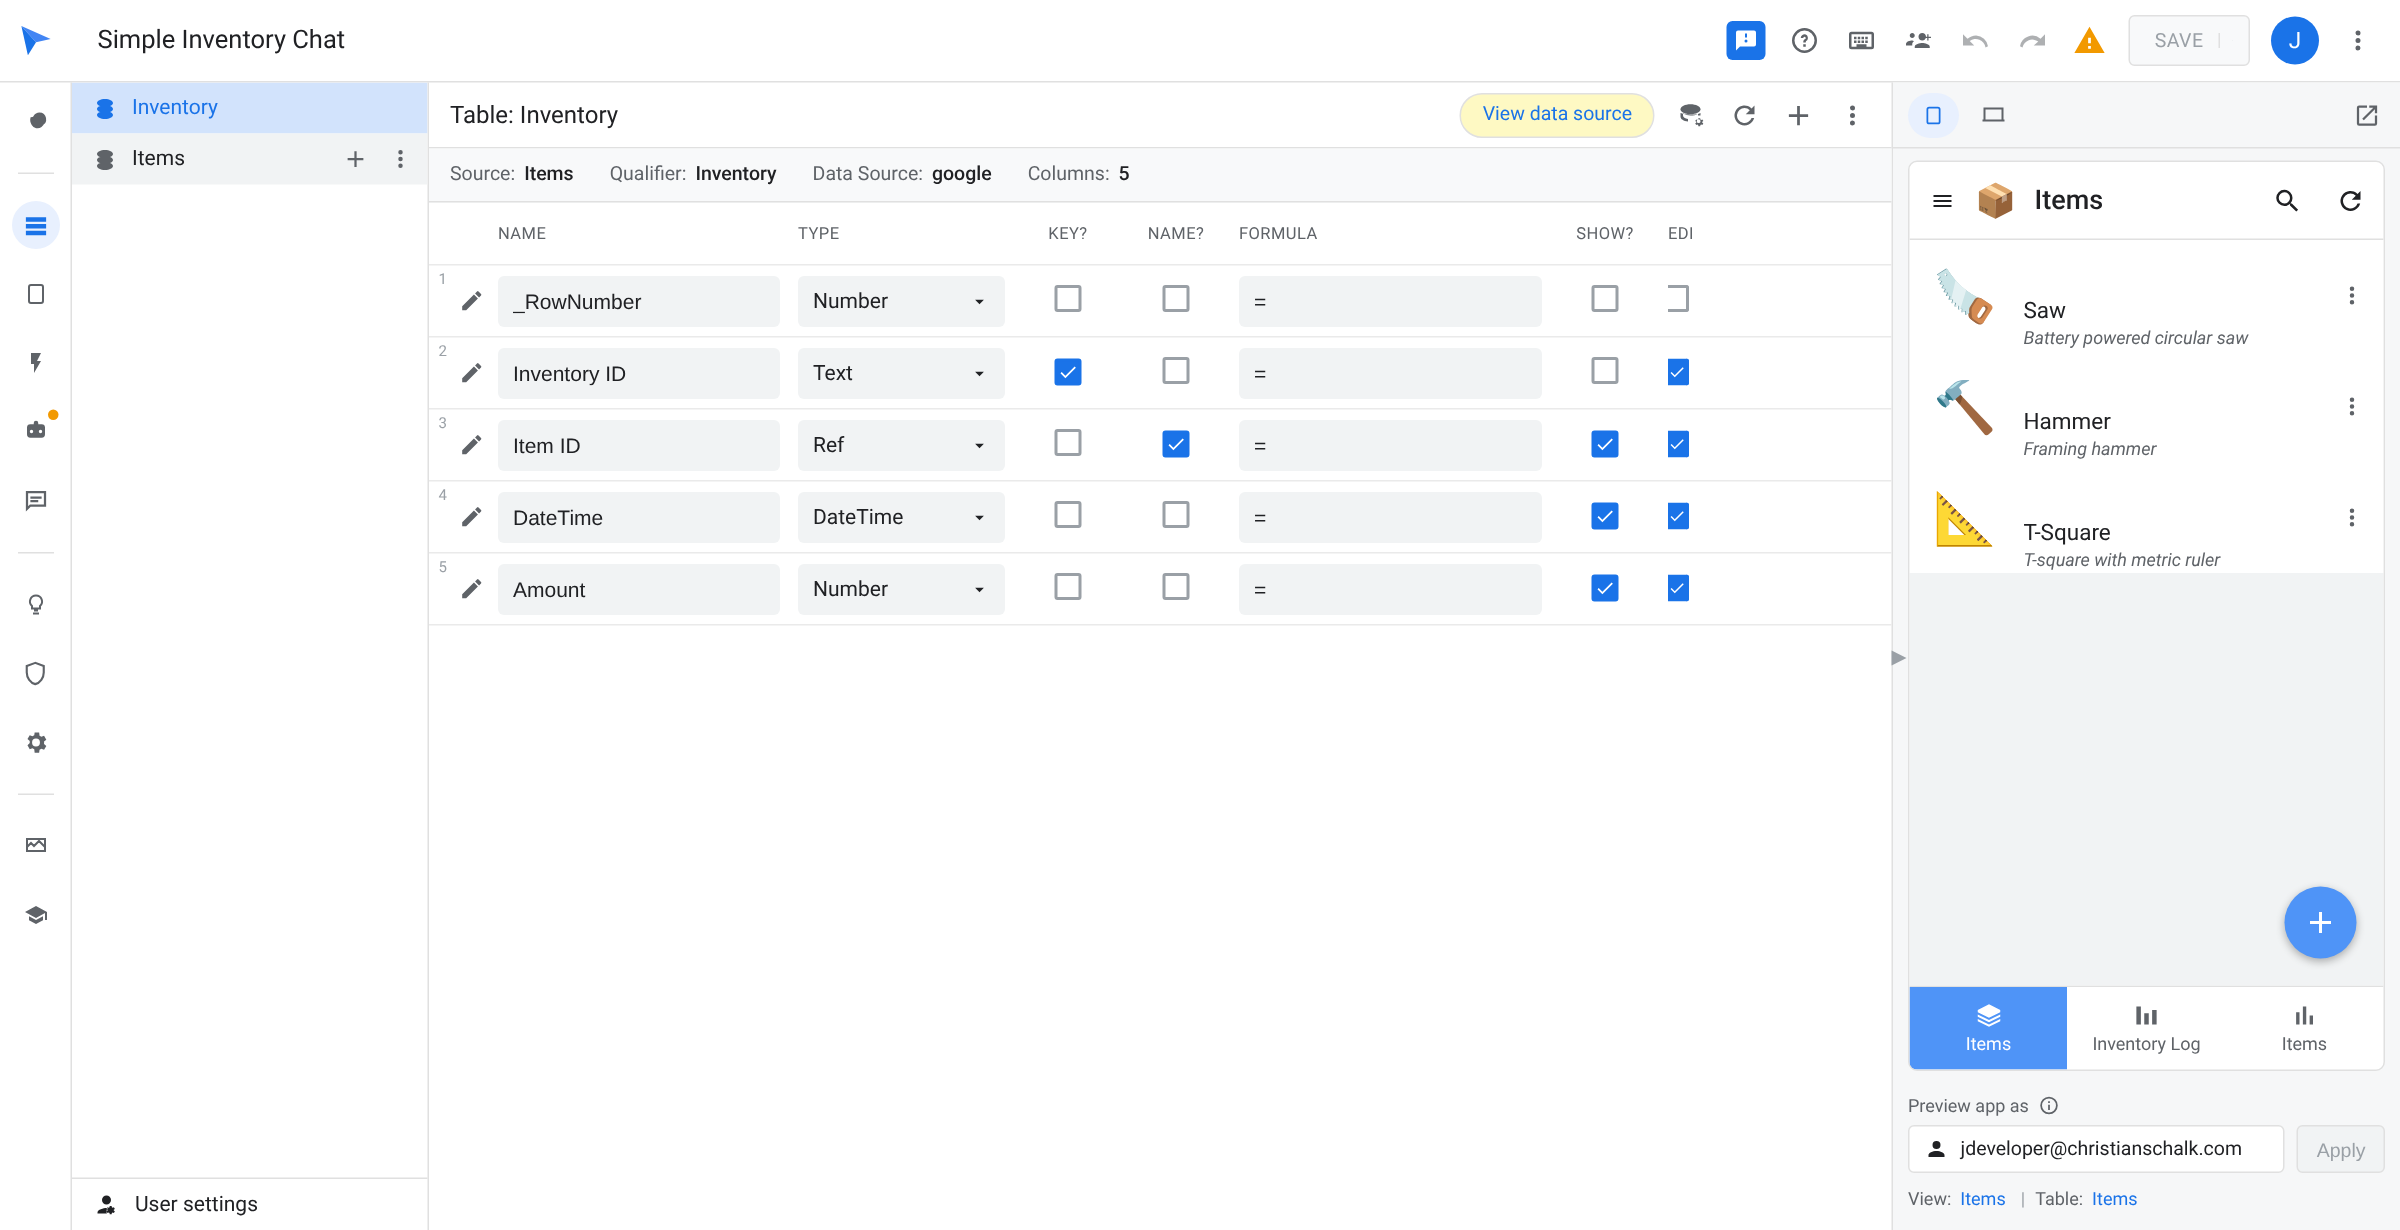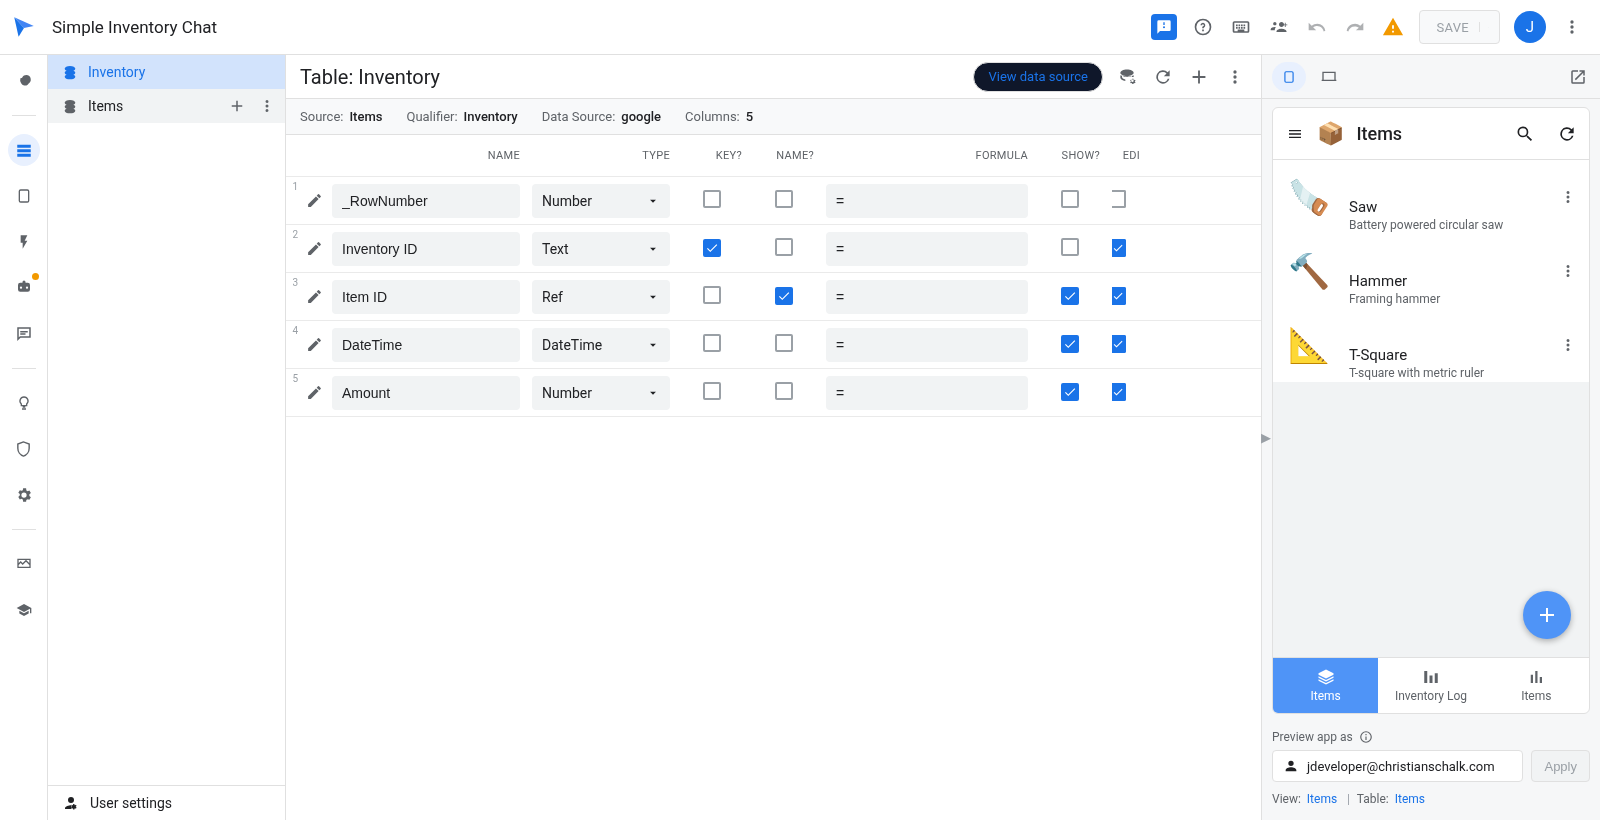--- a/index.html
+++ b/index.html
@@ -15,21 +15,21 @@
     --g-text:#202124;
     --rail-w:48px;
     --side-w:238px;
     --preview-w:338px;
   }
   *{box-sizing:border-box;}
   html,body{margin:0;padding:0;height:100%;font-family:"Google Sans",Roboto,Arial,sans-serif;color:var(--g-text);font-size:13px;background:#fff;}
   svg{display:block;}
 
   
-  .topbar{height:55px;border-bottom:1px solid var(--g-border);display:flex;align-items:center;padding:0 16px 0 10px;gap:0;}
+  .topbar{height:55px;border-bottom:1px solid var(--g-border);display:flex;align-items:center;padding:0 16px 0 10px;gap:13px;}
   .logo{width:28px;height:28px;margin-right:14px;display:flex;align-items:center;justify-content:center;}
   .app-title{font-size:17px;color:var(--g-text);flex-shrink:0;}
   .topbar-spacer{flex:1;}
   .topbar-icons{display:flex;align-items:center;gap:14px;}
   .ticon{width:24px;height:24px;color:var(--g-grey);display:flex;align-items:center;justify-content:center;border-radius:4px;cursor:pointer;}
   .ticon.blue-box{background:#1a73e8;color:#fff;border-radius:4px;width:26px;height:26px;}
   .ticon.warn{color:var(--g-orange);}
   .save-btn{height:34px;padding:0 10px 0 16px;border:1px solid var(--g-border);border-radius:4px;background:#f8f9fa;color:#9aa0a6;display:flex;align-items:center;gap:10px;font-size:13px;letter-spacing:.3px;cursor:default;}
   .save-btn .chev{width:10px;height:10px;border-left:1px solid var(--g-border);padding-left:8px;display:flex;align-items:center;}
   .avatar{width:32px;height:32px;border-radius:50%;background:#1a73e8;color:#fff;display:flex;align-items:center;justify-content:center;font-size:15px;}
@@ -56,29 +56,29 @@
   .side-row .db{color:#5f6368;}
   .side-row .row-spacer{flex:1;}
   .side-row .ract{width:20px;height:20px;color:var(--g-grey);display:flex;align-items:center;justify-content:center;}
   .side-options{border-top:1px solid var(--g-border);}
   .side-options-head{height:32px;display:flex;align-items:center;justify-content:space-between;padding:0 12px;font-size:11px;color:var(--g-grey);letter-spacing:.3px;cursor:pointer;}
   .side-options-row{height:34px;display:flex;align-items:center;gap:10px;padding:0 14px;font-size:14px;color:var(--g-text);cursor:pointer;}
 
   
   .main{flex:1;min-width:0;display:flex;flex-direction:column;border-right:1px solid var(--g-border);}
   .main-head{height:44px;border-bottom:1px solid var(--g-border);display:flex;align-items:center;padding:0 14px;gap:12px;}
-  .main-title{font-size:20px;}
+  .main-title{font-size:16px;}
   .main-head-spacer{flex:1;}
-  .view-src{height:30px;padding:0 14px;border:1px solid var(--g-border);border-radius:16px;color:var(--g-blue);background:#0f172a;font-size:13px;display:flex;align-items:center;cursor:pointer;}
+  .view-src{height:30px;padding:0 14px;border:1px solid var(--g-border);border-radius:16px;color:var(--g-blue);background:#fef9c3;font-size:13px;display:flex;align-items:center;cursor:pointer;}
   .main-head .micon{width:24px;height:24px;color:var(--g-grey);display:flex;align-items:center;justify-content:center;cursor:pointer;}
   .meta-bar{height:36px;background:#f8f9fa;border-bottom:1px solid var(--g-border);display:flex;align-items:center;padding:0 14px;font-size:13px;color:var(--g-grey);gap:24px;}
   .meta-bar b{color:var(--g-text);font-weight:500;margin-left:6px;}
 
   .cols-head{display:flex;align-items:center;height:42px;padding-left:40px;padding-right:14px;font-size:11px;color:var(--g-grey);letter-spacing:.3px;border-bottom:1px solid #eaeaea;}
-  .cols-head .c{padding:0 6px;text-align:right;}
+  .cols-head .c{padding:0 6px;}
   .c-name{width:200px;}
   .c-type{width:150px;}
   .c-key{width:72px;text-align:center;}
   .c-label{width:72px;text-align:center;}
   .c-formula{width:214px;}
   .c-show{width:72px;text-align:center;}
   .c-edit{width:40px;}
 
   .col-row{display:flex;align-items:center;height:48px;border-bottom:1px solid #eaeaea;padding-right:14px;}
   .col-num{width:16px;font-size:10px;color:#9aa0a6;text-align:right;padding-right:4px;align-self:flex-start;margin-top:4px;}
@@ -100,21 +100,21 @@
   .preview-tabs .ptspacer{flex:1;}
   .open-ext{width:24px;height:24px;color:var(--g-grey);cursor:pointer;display:flex;align-items:center;justify-content:center;}
 
   .phone{flex:1;margin:8px 10px;background:#fff;border:1px solid var(--g-border);border-radius:6px;position:relative;display:flex;flex-direction:column;overflow:hidden;}
   .phone-head{height:52px;display:flex;align-items:center;padding:0 12px;gap:12px;border-bottom:1px solid var(--g-border);}
   .phone-title{font-size:18px;flex:1;font-weight:500;}
   .item-row{display:flex;align-items:center;height:74px;padding:0 12px;gap:14px;cursor:pointer;}
   .item-emoji{width:50px;height:50px;display:flex;align-items:center;justify-content:center;font-size:34px;}
   .item-text{flex:1;margin-top:35px;}
   .item-name{font-size:15px;}
-  .item-desc{font-size:12px;color:var(--g-grey);margin-top:2px;}
+  .item-desc{font-size:12px;color:var(--g-grey);margin-top:2px;font-style:italic;}
   .item-menu{color:var(--g-grey);cursor:pointer;}
   .phone-body{flex:1;background:#f1f3f4;position:relative;}
   .fab{position:absolute;right:18px;bottom:18px;width:48px;height:48px;border-radius:50%;background:#4f94f7;color:#fff;display:flex;align-items:center;justify-content:center;box-shadow:0 2px 6px rgba(0,0,0,.3);cursor:pointer;}
   .phone-nav{height:56px;display:flex;border-top:1px solid var(--g-border);}
   .pnav{flex:1;display:flex;flex-direction:column;align-items:center;justify-content:center;gap:3px;font-size:12px;color:var(--g-grey);cursor:pointer;}
   .pnav.sel{background:#4f94f7;color:#fff;}
 
   .preview-foot{padding:8px 10px 14px;font-size:12px;color:var(--g-grey);}
   .preview-as-row{display:flex;align-items:center;gap:6px;margin-bottom:6px;}
   .email-row{display:flex;gap:8px;}

